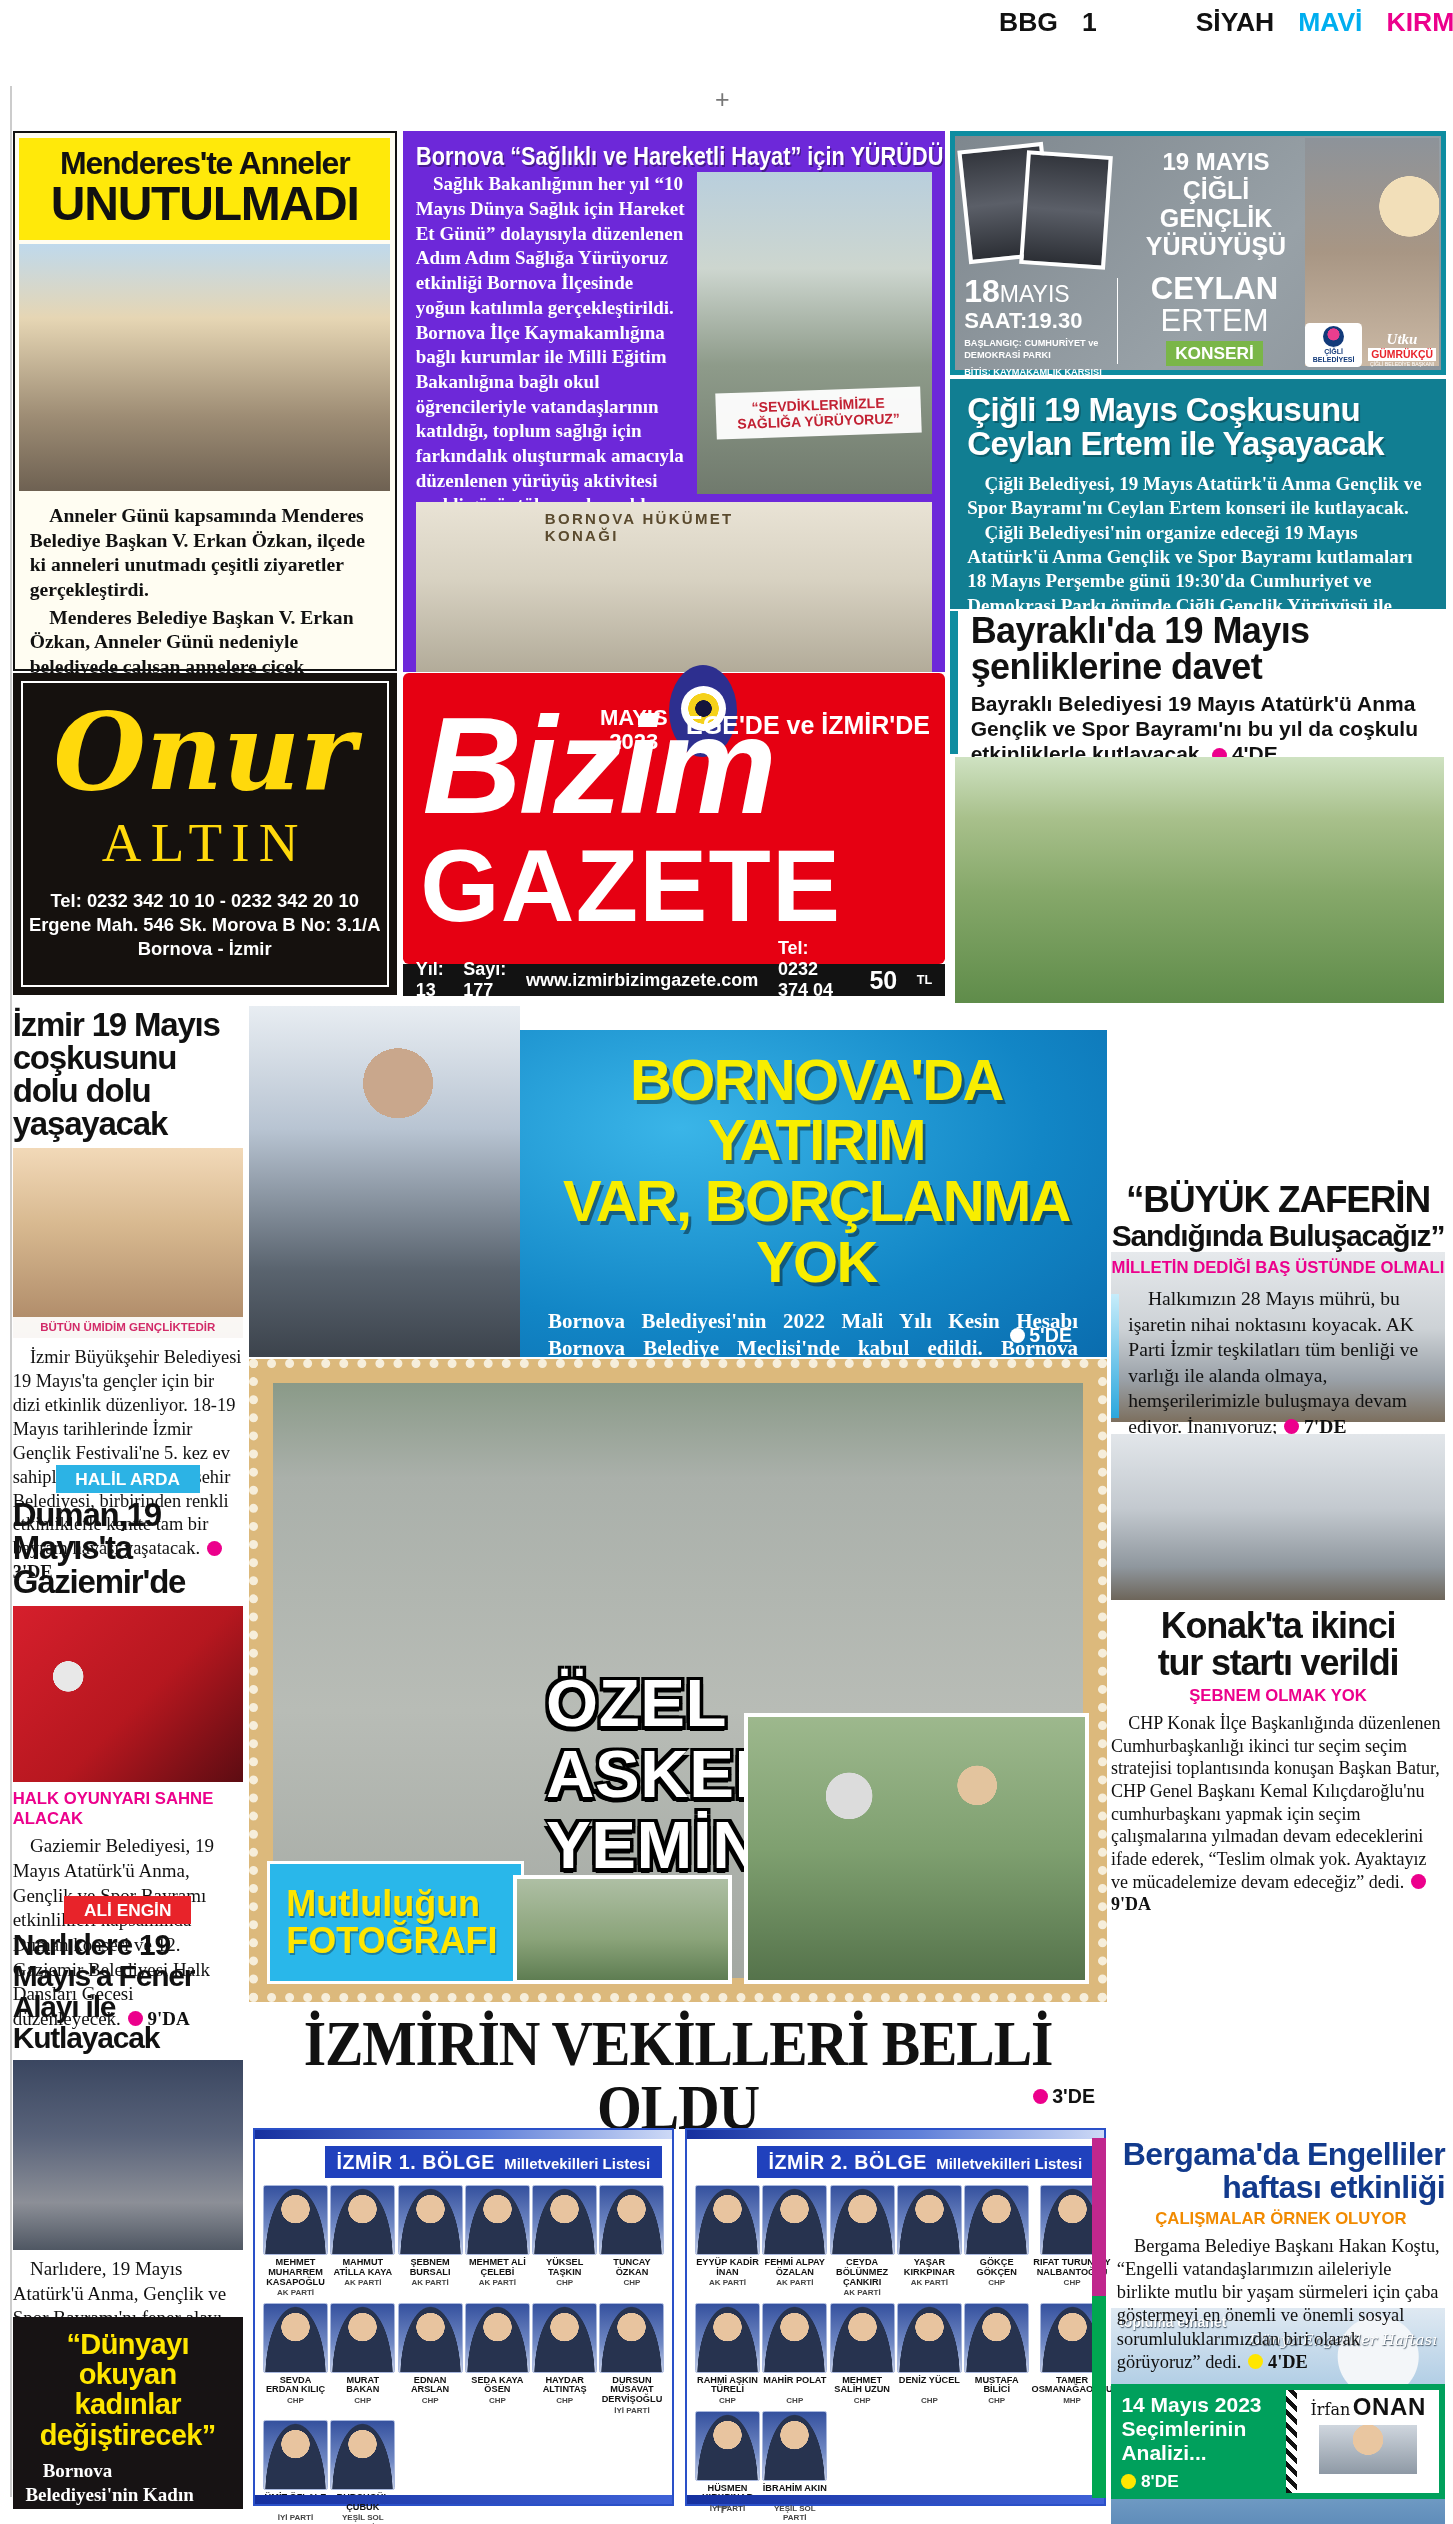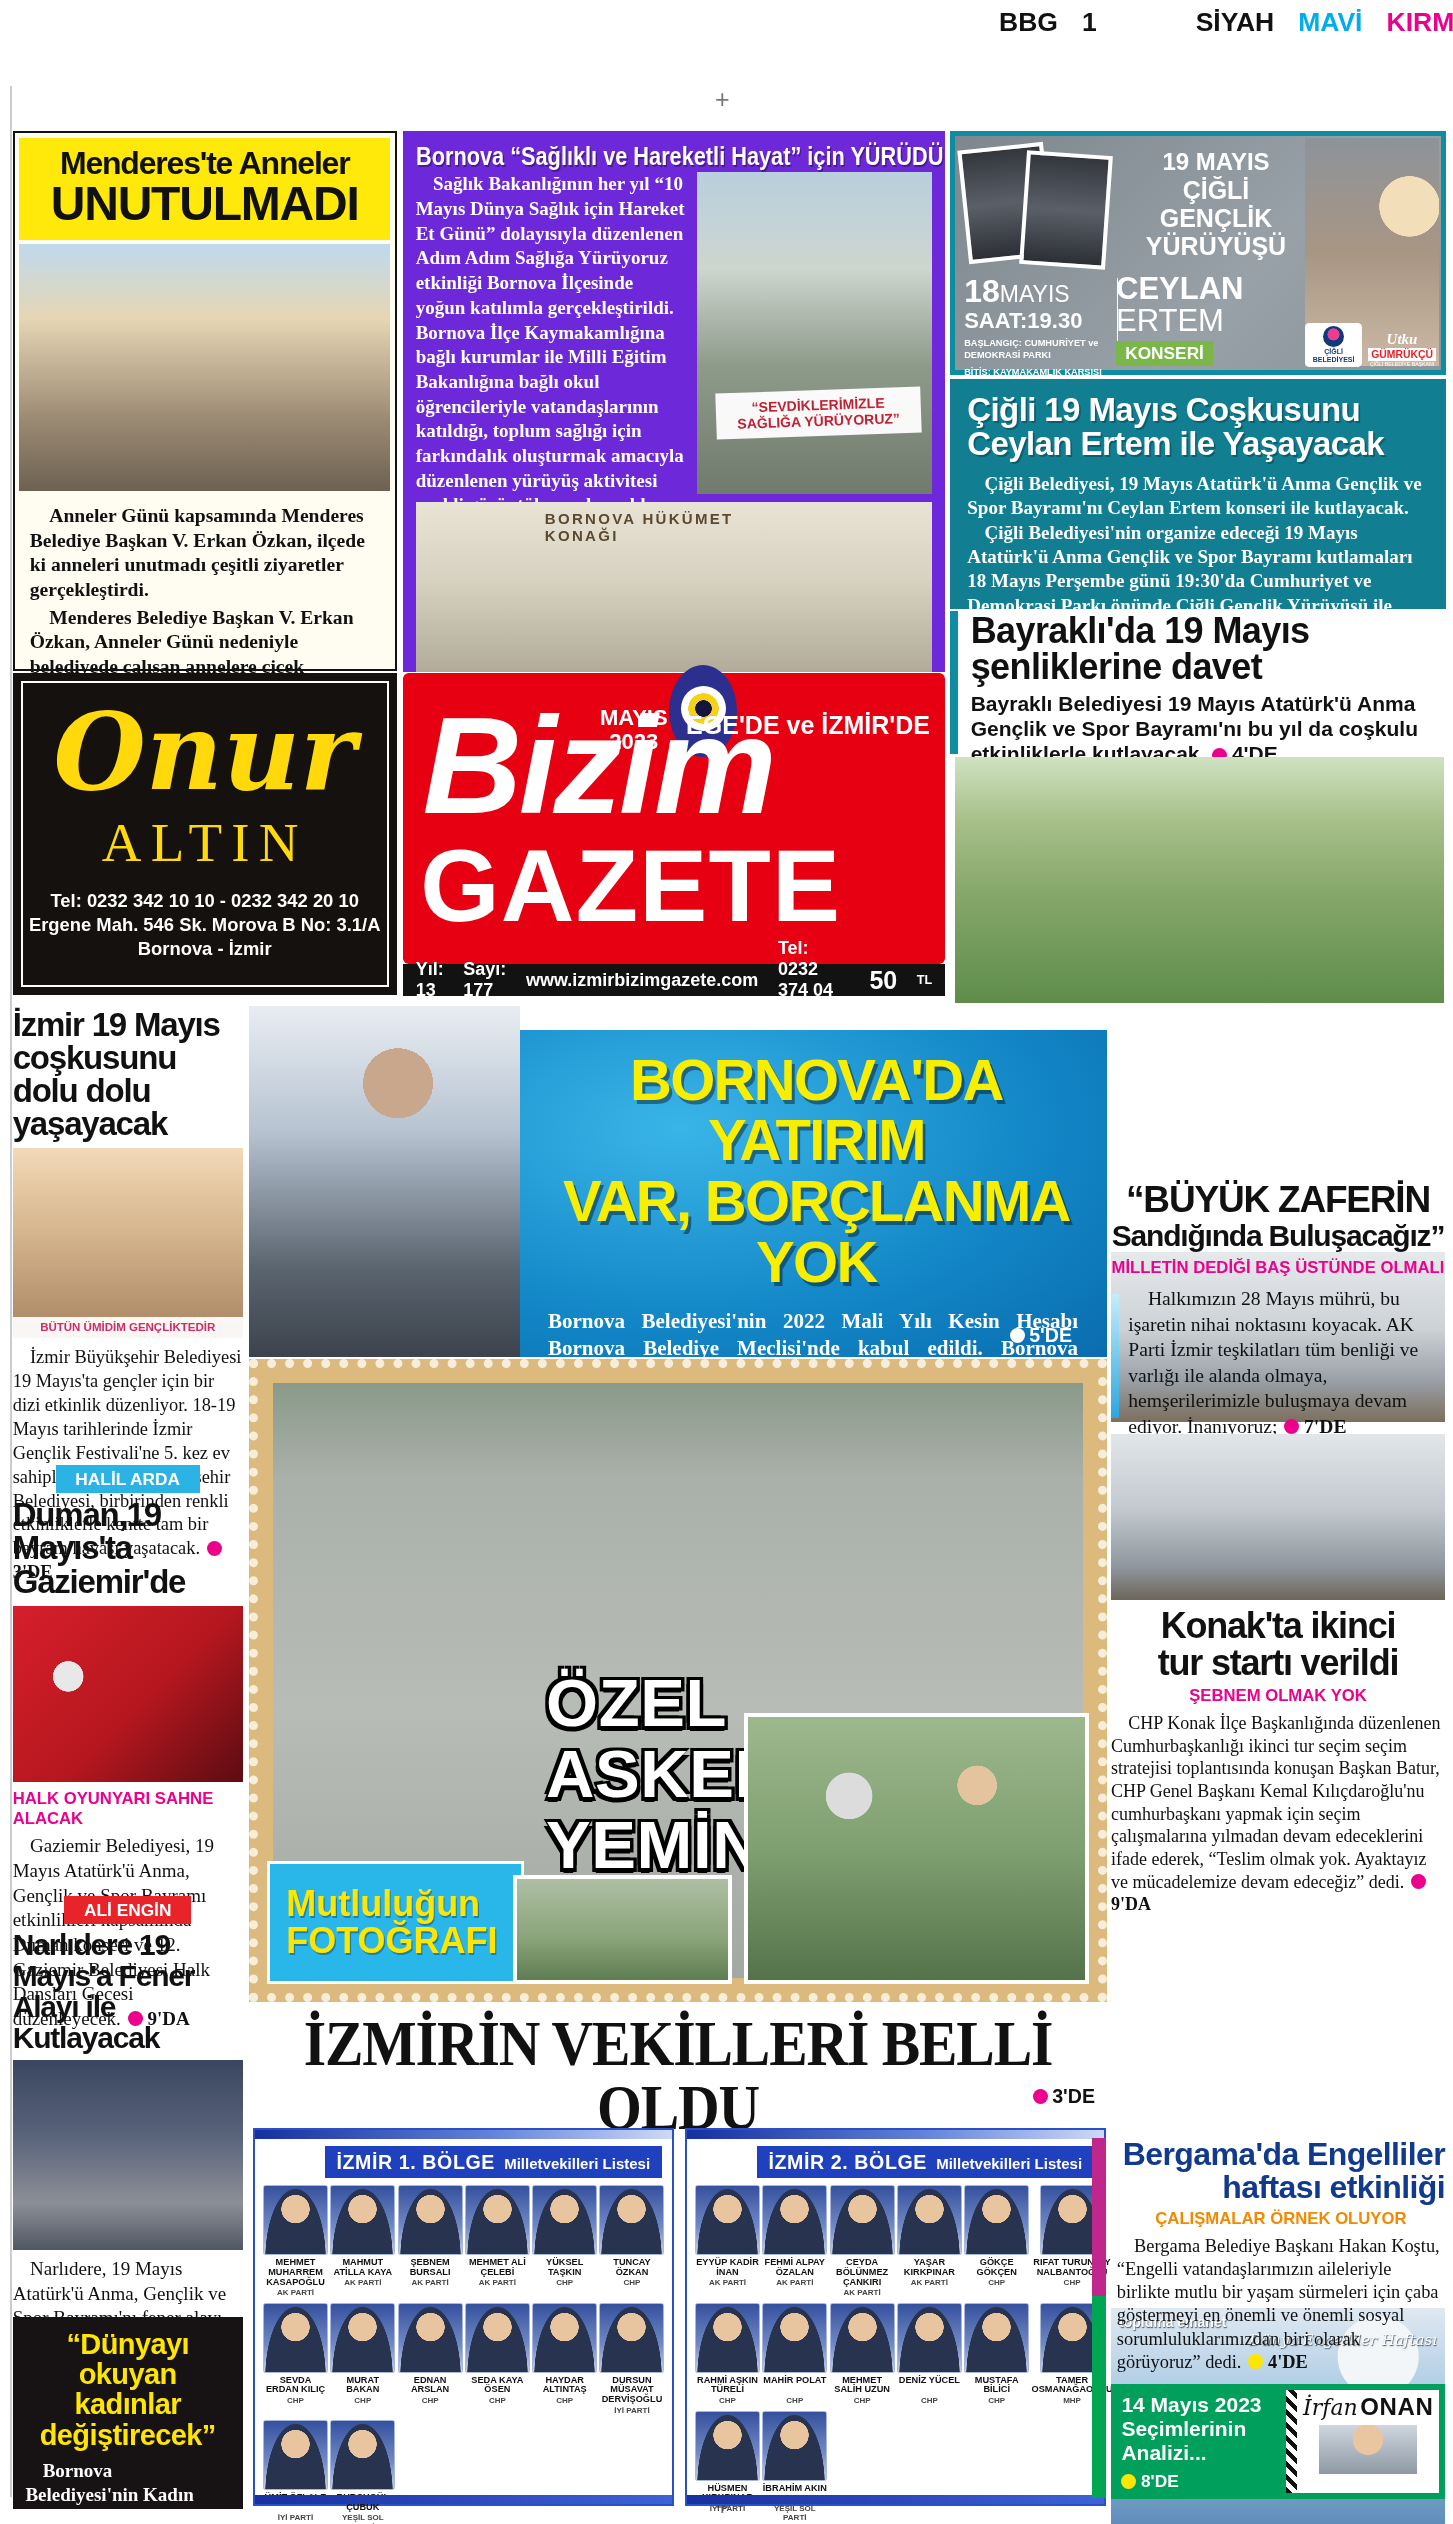--- a/index.html
+++ b/index.html
@@ -44,21 +44,21 @@
 .cad-t1{font-size:24px;font-weight:600}
 .cad-t2,.cad-t3{font-size:25px;font-weight:900}
 .cad-port{position:absolute;right:2.3px;top:2.3px;width:134px;height:228px;background:radial-gradient(circle at 78% 30%,#f2dfb9 0 30px,transparent 30.5px),linear-gradient(180deg,#8d939a 0%,#a89684 50%,#cbb9a5 100%)}
 .cad-sched{position:absolute;left:9.2px;top:137px;width:147px;color:#fff}
 .cs-day{font-size:32px;font-weight:900}
 .cs-mon{font-size:23px;font-weight:400}
 .cs-time{font-size:22px;font-weight:900;margin-top:-2.3px}
 .cs-small{font-size:9.2px;font-weight:700;line-height:1.3;margin-top:4.6px}
 .cs-venue{font-size:17.3px;font-weight:900;margin-top:4.6px}
 .cad-div{position:absolute;left:162px;top:142px;width:1.2px;height:86px;background:#fff}
-.cad-con{position:absolute;left:161px;top:137px;width:175px;text-align:left;color:#fff}
+.cad-con{position:absolute;left:172px;top:137px;width:175px;text-align:center;color:#fff}
 .cc-a1{font-size:31px;font-weight:900;line-height:1.02}
 .cc-a2{font-size:31px;font-weight:400;line-height:1.02}
 .cc-k{display:inline-block;background:#7ab648;color:#fff;font-size:17.3px;font-weight:900;padding:2.3px 9.2px;margin-top:4.6px}
 .cc-t{font-size:17.3px;font-weight:700;margin-top:4.6px}
 .cad-logos{position:absolute;right:4.6px;bottom:3.5px;width:131px;display:flex;gap:5.8px;align-items:flex-end;justify-content:center}
 .logo-cigli{background:#fff;border-radius:4.6px;padding:3.5px 4.6px;text-align:center}
 .lc-mark{width:21px;height:21px;margin:0 auto 1.2px;border-radius:50%;background:radial-gradient(circle at 50% 40%,#e93e8e 0 5.8px,#123a7a 6.3px 10.4px)}
 .lc-text{font-size:7px;font-weight:800;color:#123a7a;line-height:1.05}
 .logo-utku{text-align:center;color:#fff}
 .lu-script{font-family:"Liberation Serif",serif;font-style:italic;font-size:15px;font-weight:700}
@@ -171,21 +171,21 @@
 .be-title{color:#123a8c;font-size:32px;font-weight:900;text-align:right;line-height:1.04;letter-spacing:-0.6px}
 .be-sub{color:#f18a00;font-size:16.7px;font-weight:900;text-align:center;margin-top:4.6px}
 .be-body{font-family:"Liberation Serif",serif;font-size:18.4px;line-height:1.26;margin-top:5.8px;text-indent:17.3px}
 
 .analiz{left:1111px;top:2384px;width:334px;height:115px;background:#00a05c;display:flex;color:#fff}
 .an-left{flex:1;padding:9.2px 3.5px 5.8px 10.4px}
 .an-text{font-size:21px;font-weight:800;line-height:1.15}
 .an-page{margin-top:5.8px;font-size:17.3px;font-weight:900}
 .an-panel{width:142px;background:#fff;margin:5.8px 5.8px 5.8px 0;position:relative;text-align:center;color:#111;padding-top:3.5px;box-sizing:border-box}
 .an-panel:before{content:"";position:absolute;left:-11.5px;top:0;width:11.5px;height:100%;background:repeating-linear-gradient(45deg,#111 0 4.6px,#fff 4.6px 9.2px)}
-.an-a1{font-family:"DejaVu Serif",serif;font-style:italic;font-size:22px}
+.an-a1{font-family:"DejaVu Serif",serif;font-size:16px}
 .an-a2{font-size:24px;font-weight:900;letter-spacing:0.6px}
 .an-face{width:98px;height:49px;margin:3.5px auto 0;background:radial-gradient(circle at 50% 30%,#e9c6a0 0 15px,transparent 15.5px),linear-gradient(180deg,#cfd6de 0%,#8e99a5 100%)}
 </style>
 </head>
 <body>
 
 <div class="page">
 
   <div class="topbar">
     <span>BBG</span>

